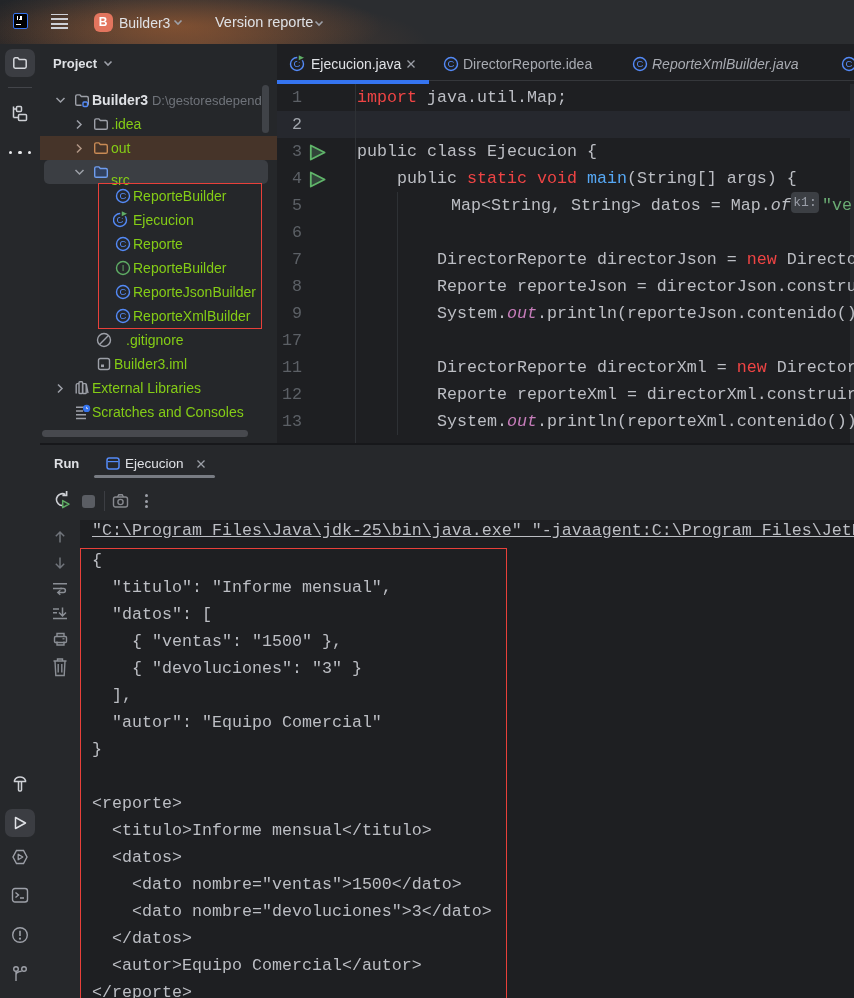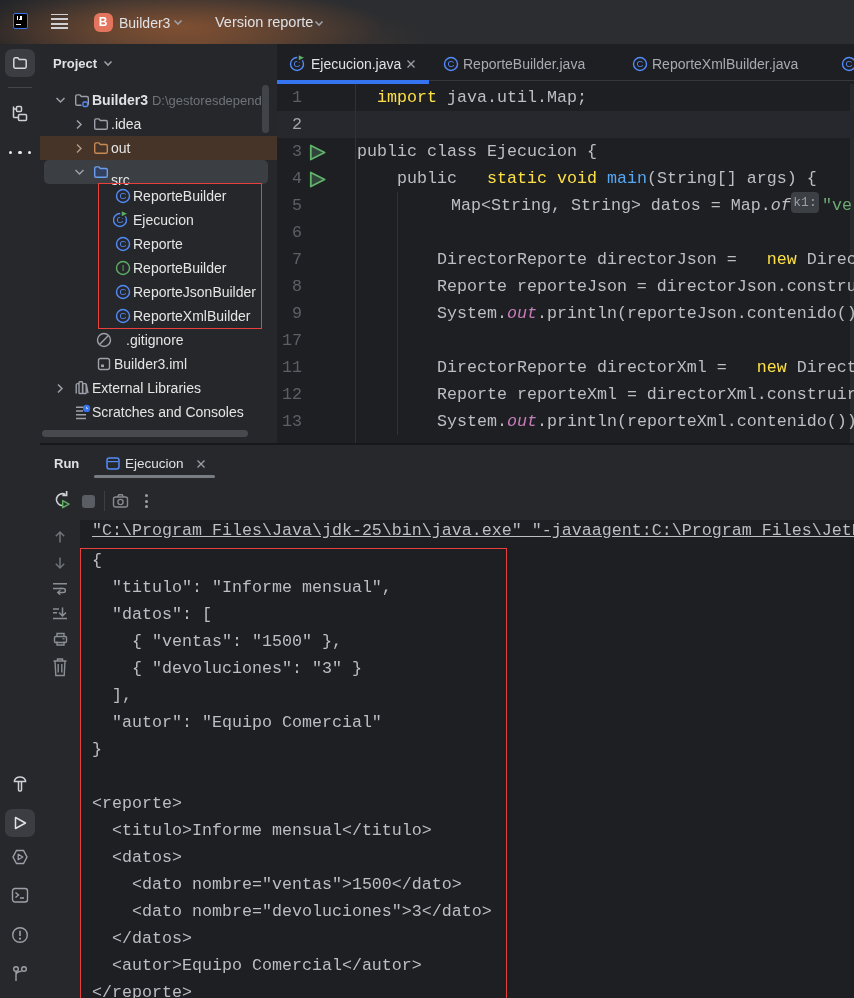--- a/index.html
+++ b/index.html
@@ -12,29 +12,29 @@
     background:linear-gradient(90deg,#232528 0px,#27292c 55px,#2b2d30 120px); }
   #topglow { left:0; top:0; width:520px; height:44px;
     background:radial-gradient(ellipse 260px 52px at 175px 26px, rgba(205,112,52,.42), rgba(205,112,52,0) 80%),
                radial-gradient(ellipse 300px 64px at 195px 44px, rgba(205,112,52,.26), rgba(205,112,52,0) 78%); }
   #hdrglow { left:40px; top:44px; width:300px; height:52px;
     background:radial-gradient(ellipse 200px 46px at 160px 0px, rgba(173,98,48,.22), rgba(173,98,48,0) 70%); }
   
   #strip { left:0; top:44px; width:40px; height:954px; background:#26282b; }
   
   #proj { left:40px; top:44px; width:237px; height:400px; background:#25272a; }
-  .rowlbl { position:absolute; top:3.5px; font-size:14px; color:#e5e5e5; white-space:nowrap; }
+  .rowlbl { position:absolute; top:3.5px; font-size:14px; color:#84cc16; white-space:nowrap; }
   
   #tabs { left:277px; top:44px; width:577px; height:40px; background:#1e1f22; }
   #editor { left:277px; top:84px; width:577px; height:360px; background:#1e1f22; }
   .mono { font-family:"Liberation Mono", monospace; font-size:16.66px; line-height:27px; white-space:pre; }
   .cl { position:absolute; left:0; height:27px; }
   .gut { position:absolute; width:25px; text-align:right; height:27px; color:#5c6066; }
   .c-def { color:#bcbec4; }
-  .c-kw { color:#fde047;margin-left:20px; }
+  .c-kw { color:#ef4444; }
   .c-fn { color:#56a8f5; }
   .c-str { color:#6aab73; }
   .c-fld { color:#c77dbb; font-style:italic; }
   
   #run { left:40px; top:445px; width:814px; height:553px; background:#1e1f22; }
   #runhdr { left:40px; top:445px; width:814px; height:75px; background:#26282b; }
   .redbox { position:absolute; border:1.5px solid #e8403a; }
   svg { display:block; }
 </style>
 </head>
@@ -213,26 +213,26 @@
       <path d="M9 2 L16.8 5.75 L9 9.5 Z" fill="#5fad65" stroke="#1e1f22" stroke-width="1.5"></path>
     </svg>
   <div class="abs" style="left:311px;top:56px;font-size:14px;color:#dfe1e5;">Ejecucion.java</div>
   <svg class="abs" style="left:406px;top:59px;" width="10" height="10" viewBox="0 0 10 10">
       <path d="M1.5 1.5 L8.5 8.5 M8.5 1.5 L1.5 8.5" stroke="#9da0a8" stroke-width="1.3"></path>
     </svg>
   <svg class="abs" style="left:443px;top:56px;" width="16" height="16" viewBox="0 0 16 16">
       <circle cx="8" cy="8" r="6.5" fill="none" stroke="#548af7" stroke-width="1.4"></circle>
       <text x="8" y="11.4" text-anchor="middle" font-size="9.5" font-family="Liberation Sans" fill="#548af7">C</text>
     </svg>
-  <div class="abs" style="left:463px;top:56px;font-size:14px;color:#a8abb2;">ReporteBuilder.java</div>
+  <div class="abs" style="left:463px;top:56px;font-size:14px;color:#a8abb2;">DirectorReporte.idea</div>
   <svg class="abs" style="left:632px;top:56px;" width="16" height="16" viewBox="0 0 16 16">
       <circle cx="8" cy="8" r="6.5" fill="none" stroke="#548af7" stroke-width="1.4"></circle>
       <text x="8" y="11.4" text-anchor="middle" font-size="9.5" font-family="Liberation Sans" fill="#548af7">C</text>
     </svg>
-  <div class="abs" style="left:652px;top:56px;font-size:14px;color:#a8abb2;">ReporteXmlBuilder.java</div>
+  <div class="abs" style="left:652px;top:56px;font-size:14px;color:#a8abb2;font-style:italic;">ReporteXmlBuilder.java</div>
   <svg class="abs" style="left:841px;top:56px;" width="16" height="16" viewBox="0 0 16 16">
       <circle cx="8" cy="8" r="6.5" fill="none" stroke="#548af7" stroke-width="1.4"></circle>
       <text x="8" y="11.4" text-anchor="middle" font-size="9.5" font-family="Liberation Sans" fill="#548af7">C</text>
     </svg>
 
   <div id="editor" class="abs"></div>
   <div class="abs" style="left:850px;top:84px;width:4px;height:360px;background:#27292d;"></div>
 
   <div class="abs" style="left:277px;top:111px;width:577px;height:27px;background:#26282e;"></div>
 

